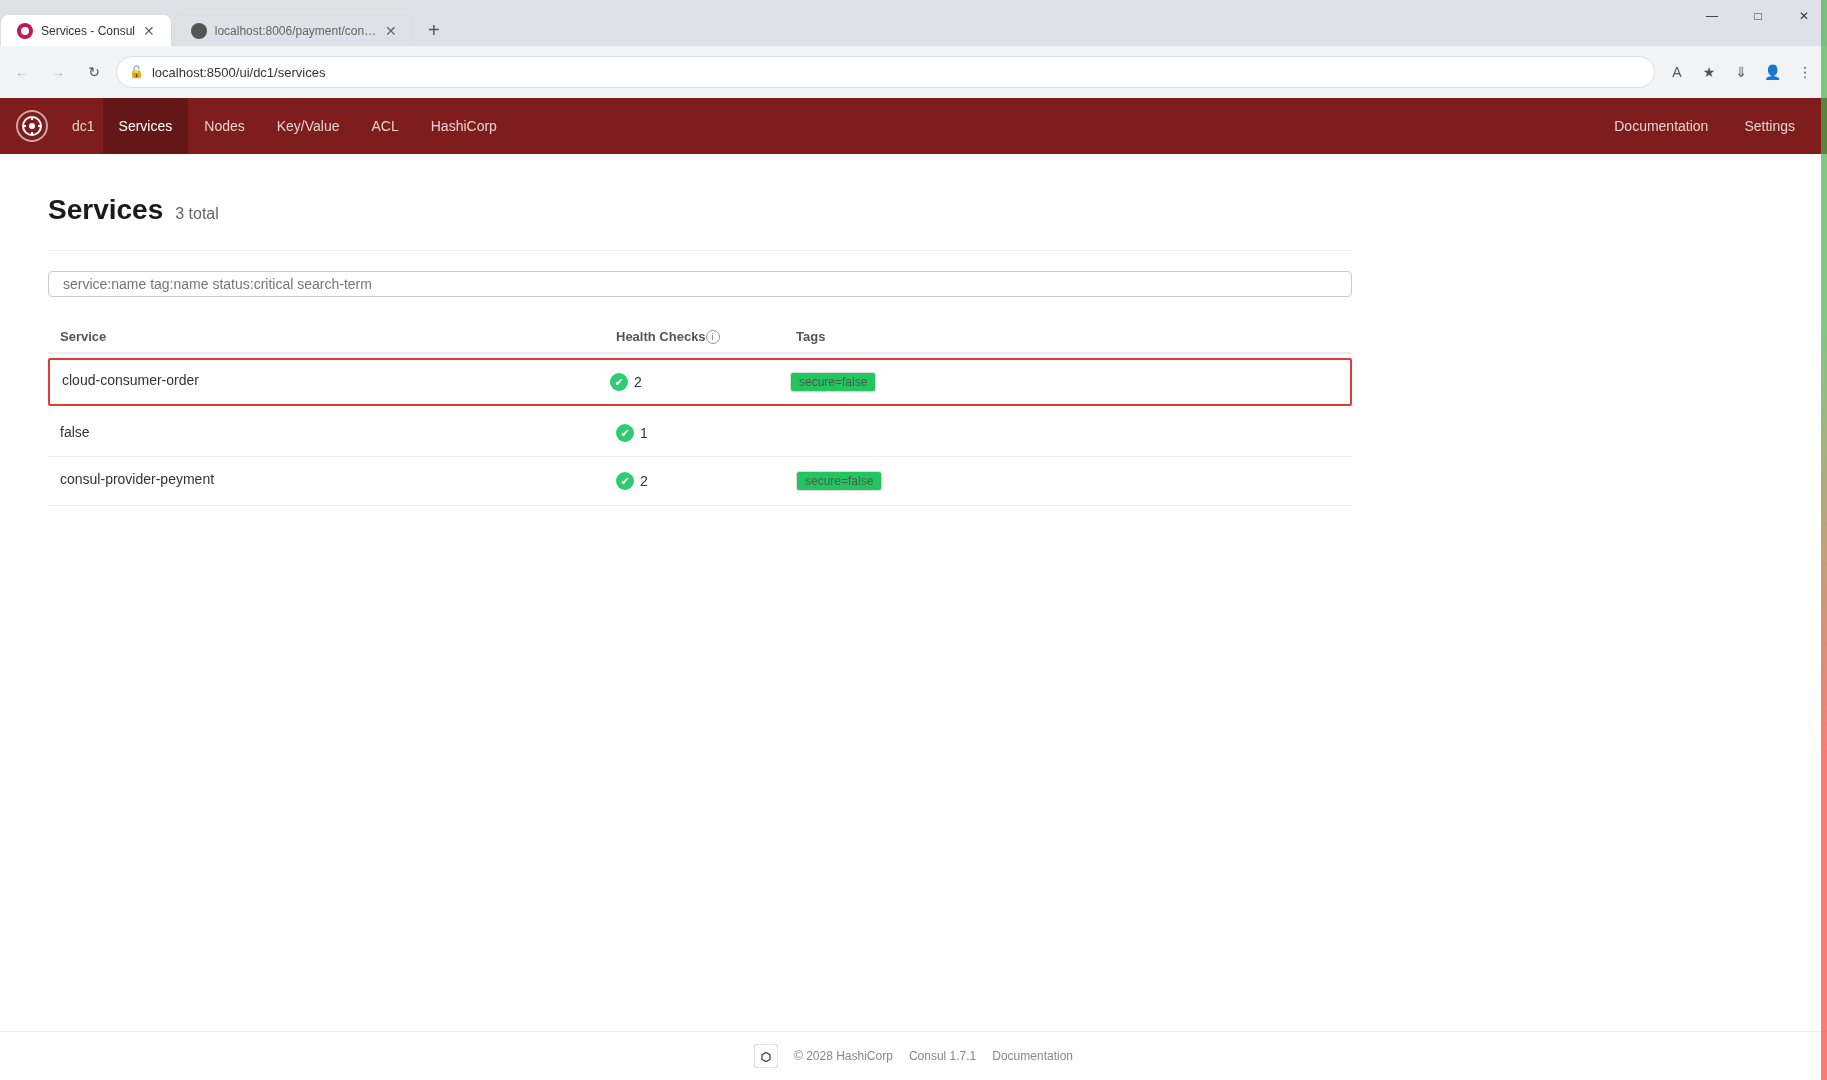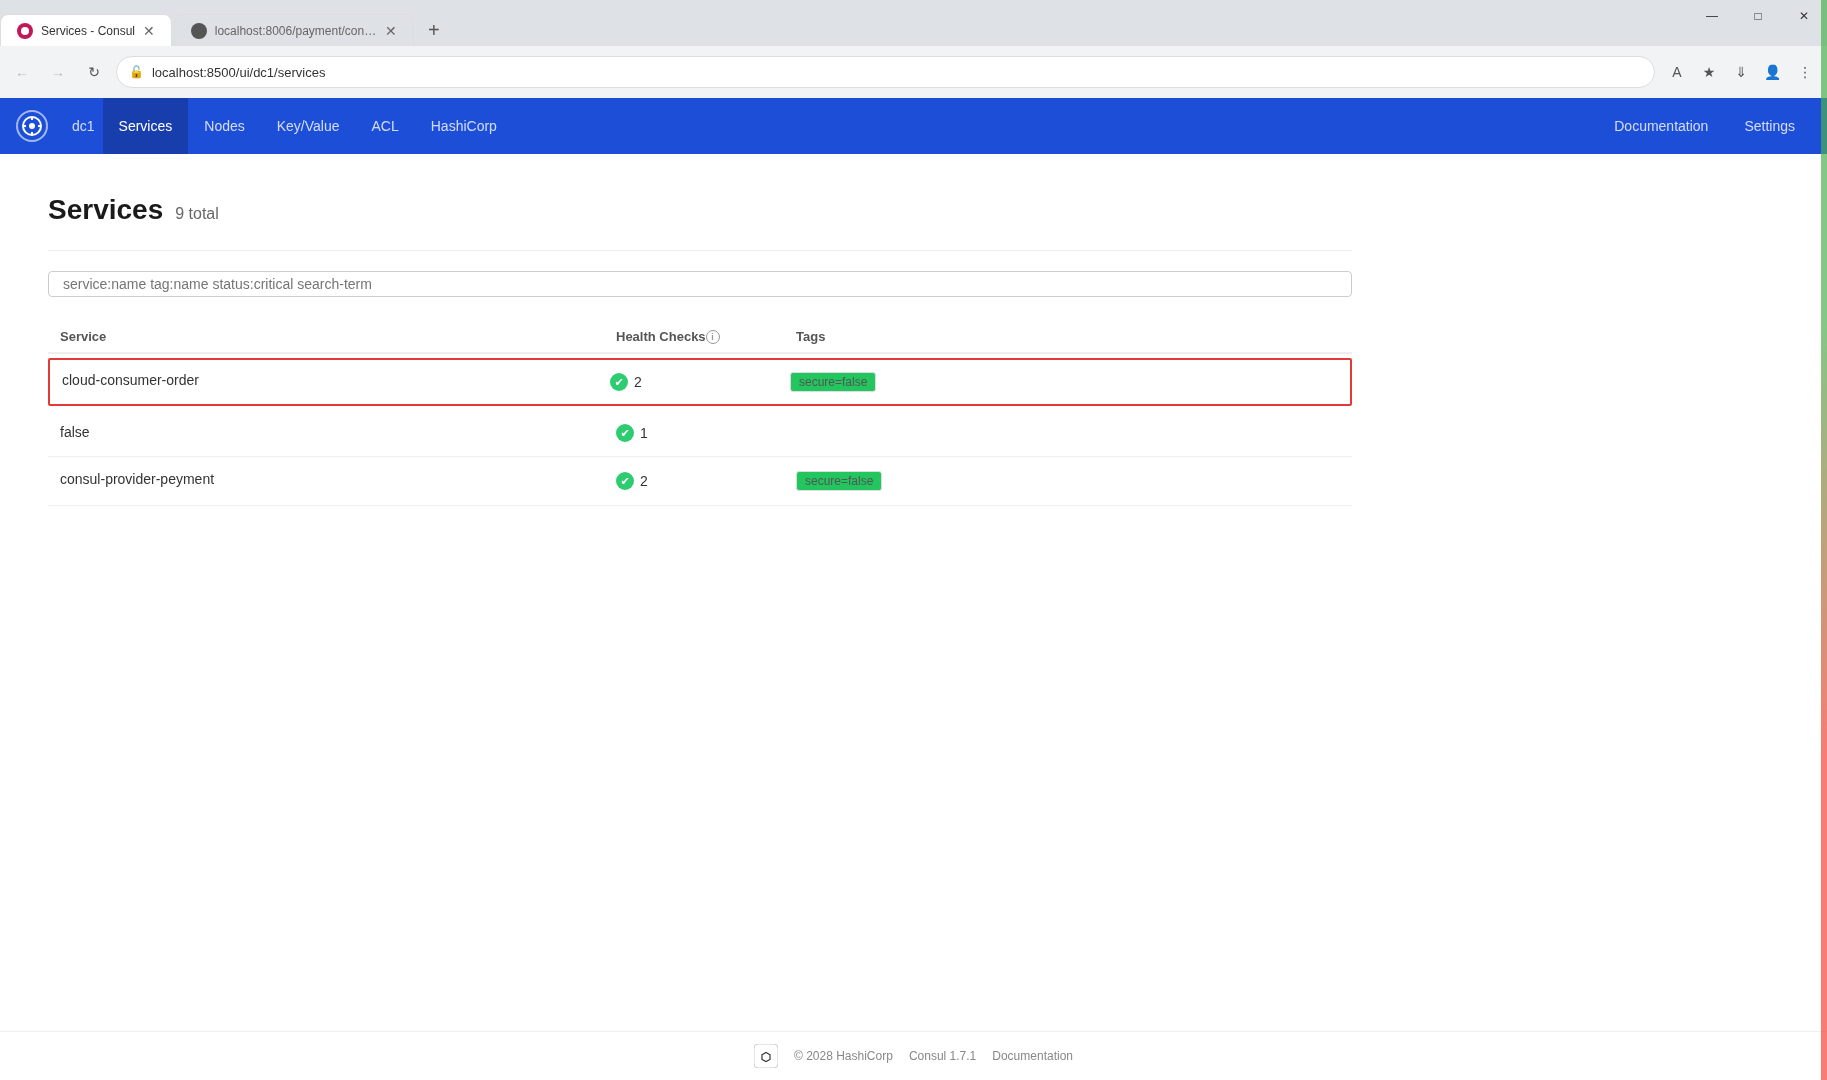--- a/index.html
+++ b/index.html
@@ -19,21 +19,21 @@
     .nav-btn { width: 28px; height: 28px; border-radius: 50%; display: flex; align-items: center; justify-content: center; cursor: pointer; color: #555; font-size: 14px; border: none; background: none; }
     .nav-btn.disabled { color: #bbb; cursor: default; }
     .address-bar { flex: 1; display: flex; align-items: center; background: #fff; border: 1px solid #ddd; border-radius: 20px; padding: 0 12px; height: 32px; gap: 8px; }
     .address-text { font-size: 13px; color: #333; flex: 1; }
     .address-icon { color: #555; font-size: 12px; }
     .browser-actions { display: flex; align-items: center; gap: 4px; }
     .browser-action-btn { width: 28px; height: 28px; border-radius: 50%; display: flex; align-items: center; justify-content: center; cursor: pointer; color: #555; font-size: 14px; border: none; background: none; }
     .win-btn { width: 46px; height: 32px; display: flex; align-items: center; justify-content: center; font-size: 12px; cursor: pointer; }
 
     
-    .app-nav { background: #1d4ed8; display: flex; align-items: center; height: 56px; padding: 0 16px; }
+    .app-nav { background: #7f1d1d; display: flex; align-items: center; height: 56px; padding: 0 16px; }
     .consul-logo { width: 32px; height: 32px; border: 2px solid rgba(255,255,255,0.6); border-radius: 50%; display: flex; align-items: center; justify-content: center; margin-right: 16px; cursor: pointer; }
     .nav-item { color: rgba(255,255,255,0.8); padding: 0 16px; height: 56px; display: flex; align-items: center; font-size: 14px; cursor: pointer; text-decoration: none; }
     .nav-item.active { color: white; background: rgba(0,0,0,0.2); }
     .nav-dc { color: rgba(255,255,255,0.8); padding: 0 8px; font-size: 14px; }
     .nav-right { margin-left: auto; display: flex; gap: 4px; }
 
     
     .main-content { padding: 40px 48px; max-width: 1400px; }
     .page-header { display: flex; align-items: baseline; gap: 12px; margin-bottom: 24px; }
     .page-title { font-size: 28px; font-weight: 600; color: #1a1a1a; }
@@ -129,21 +129,21 @@
     <div class="nav-right">
       <a class="nav-item">Documentation</a>
       <a class="nav-item">Settings</a>
     </div>
   </nav>
 
   <div class="main-content">
     
     <div class="page-header">
       <h1 class="page-title">Services</h1>
-      <span class="page-count">9 total</span>
+      <span class="page-count">3 total</span>
     </div>
 
     <hr style="border:none; border-top:1px solid #eee; margin-bottom:20px;">
 
     
     <input type="text" class="search-bar" placeholder="service:name tag:name status:critical search-term" style="">
 
     
     <div class="table-header">
       <div class="col-service">Service</div>

